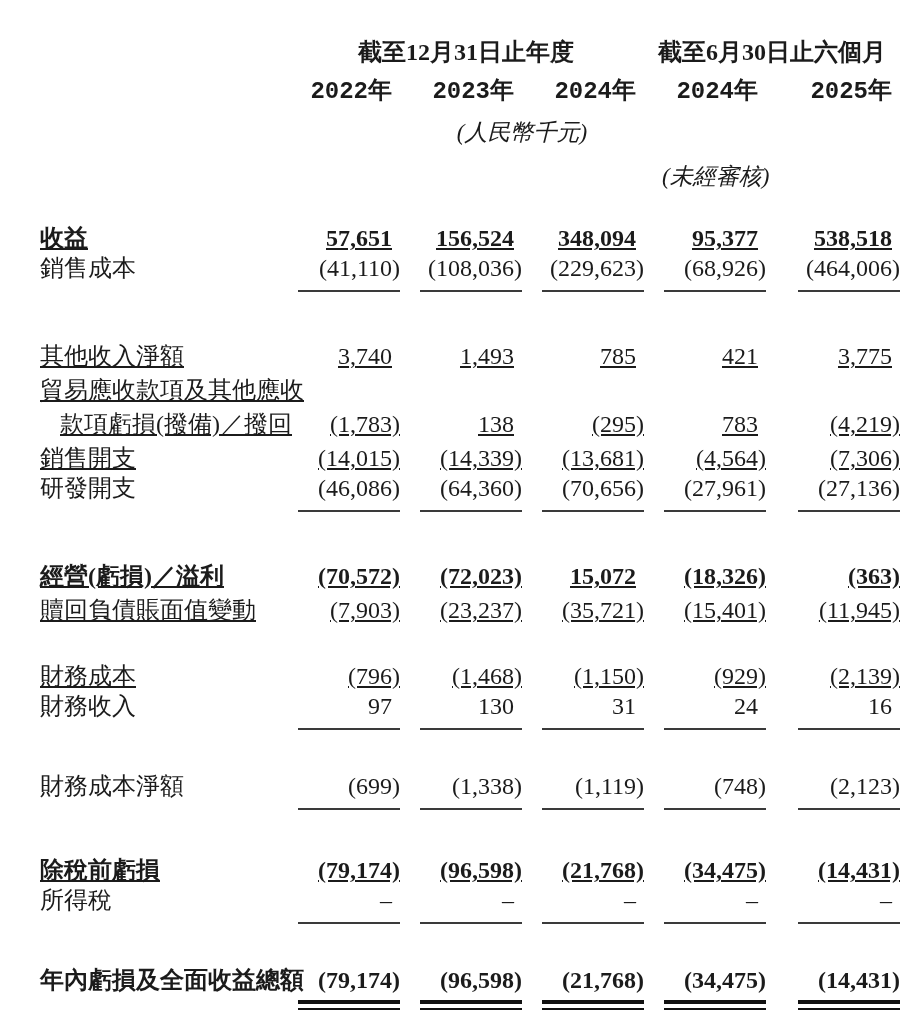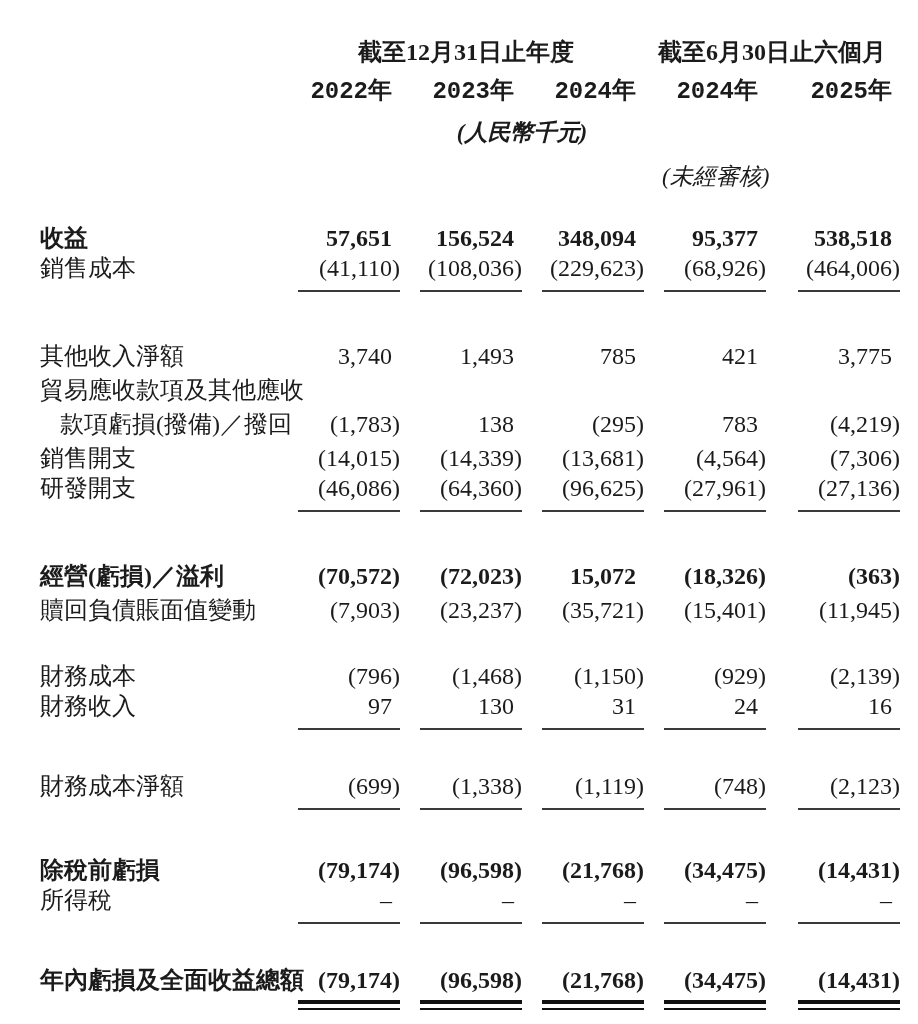--- a/index.html
+++ b/index.html
@@ -32,24 +32,24 @@
     overflow: visible;
   }
   
   col.c-lbl { width: 248px; }
   col.c-1   { width: 112px; }
   col.c-2   { width: 122px; }
   col.c-3   { width: 122px; }
   col.c-4   { width: 122px; }
   col.c-5   { width: 134px; }
 
-  tr.dr  { height: 34px; }           
+  tr.dr  { height: 34px; text-decoration: underline; }           
   tr.hr1 { height: 38px; }           
   tr.hr2 { height: 40px; font-family: Liberation Mono, monospace; }           
-  tr.hr3 { height: 40px; font-weight: bold; }           
+  tr.hr3 { height: 40px; }           
   tr.hr4 { height: 44px; }           
   tr.u1  { height: 46px; }           
   tr.u2  { height: 52px; }           
 
   tr.b td { font-weight: bold; }
 
   td.lbl { text-align: left; }
   td.ind { padding-left: 20px; }
 
   td.num { text-align: right; position: relative; }
@@ -190,21 +190,21 @@
       <td class="num">(13,681)</td>
       <td class="num">(4,564)</td>
       <td class="num">(7,306)</td>
     </tr>
 
 
     <tr class="u1">
       <td class="lbl">研發開支</td>
       <td class="num">(46,086)</td>
       <td class="num">(64,360)</td>
-      <td class="num">(96,625)</td>
+      <td class="num">(70,656)</td>
       <td class="num">(27,961)</td>
       <td class="num">(27,136)</td>
     </tr>
 
     <tr class="sp g38">
           <td colspan="6"></td>
         </tr>
 
     <tr class="dr b">
       <td class="lbl">經營(虧損)／溢利</td>

